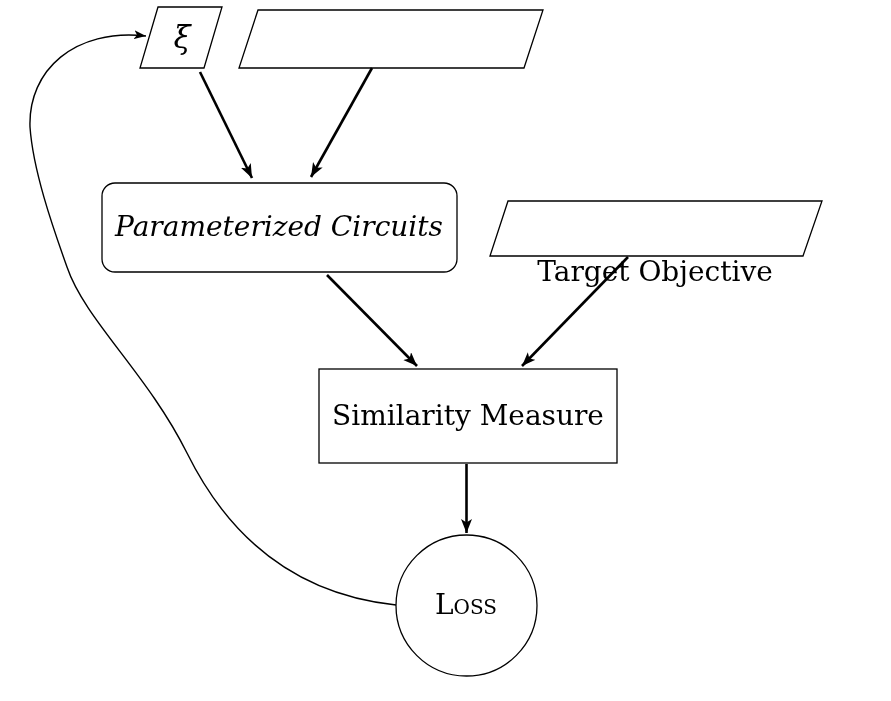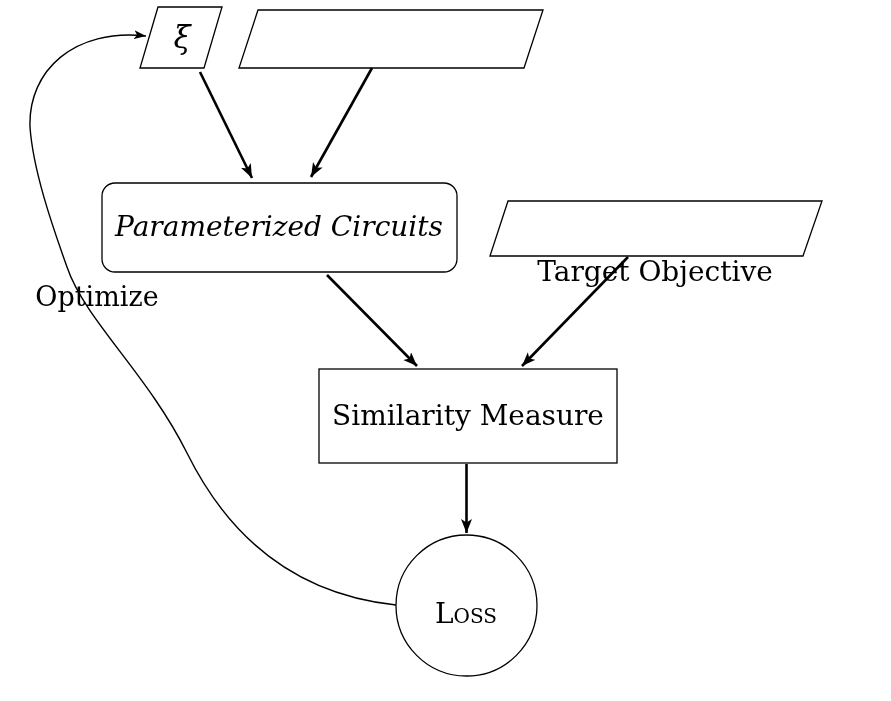--- a/index.html
+++ b/index.html
@@ -24,21 +24,21 @@
     position: absolute;
     transform: translate(-50%, -50%);
     white-space: nowrap;
     color: #000000;
     font-family: "DejaVu Serif", serif;
     line-height: 1;
     text-align: center;
   }
   .node-label { font-size: 28px; }
   .xi-label { font-size: 31px; font-style: italic; }
-  .loss-label { font-size: 28px; font-variant: small-caps; margin-top: 9px; }
+  .loss-label { font-size: 28px; font-variant: small-caps; }
   .edge-label { font-size: 27px; }
 </style>
 </head>
 <body>
 
 <div class="stage">
 
   <svg width="891" height="701" viewBox="0 0 891 701">
     <defs>
       <marker id="arrowThick" markerUnits="userSpaceOnUse" markerWidth="16" markerHeight="12" refX="14" refY="5.5" orient="auto">
@@ -73,15 +73,14 @@
 
 
   <div class="label node-label" style="left:279px; top:227px;font-style:italic;">Parameterized Circuits</div>
 
   <div class="label node-label" style="left:655px; top:228px;margin-top:44px;">Target Objective</div>
 
   <div class="label node-label" style="left:468px; top:416px;">Similarity Measure</div>
 
   <div class="label loss-label" style="left:466px; top:605px;">Loss</div>
 
-  <div class="label edge-label" style="left:97px; top:296px;">Optimize</div>
 
 </div>
 
 </body></html>

